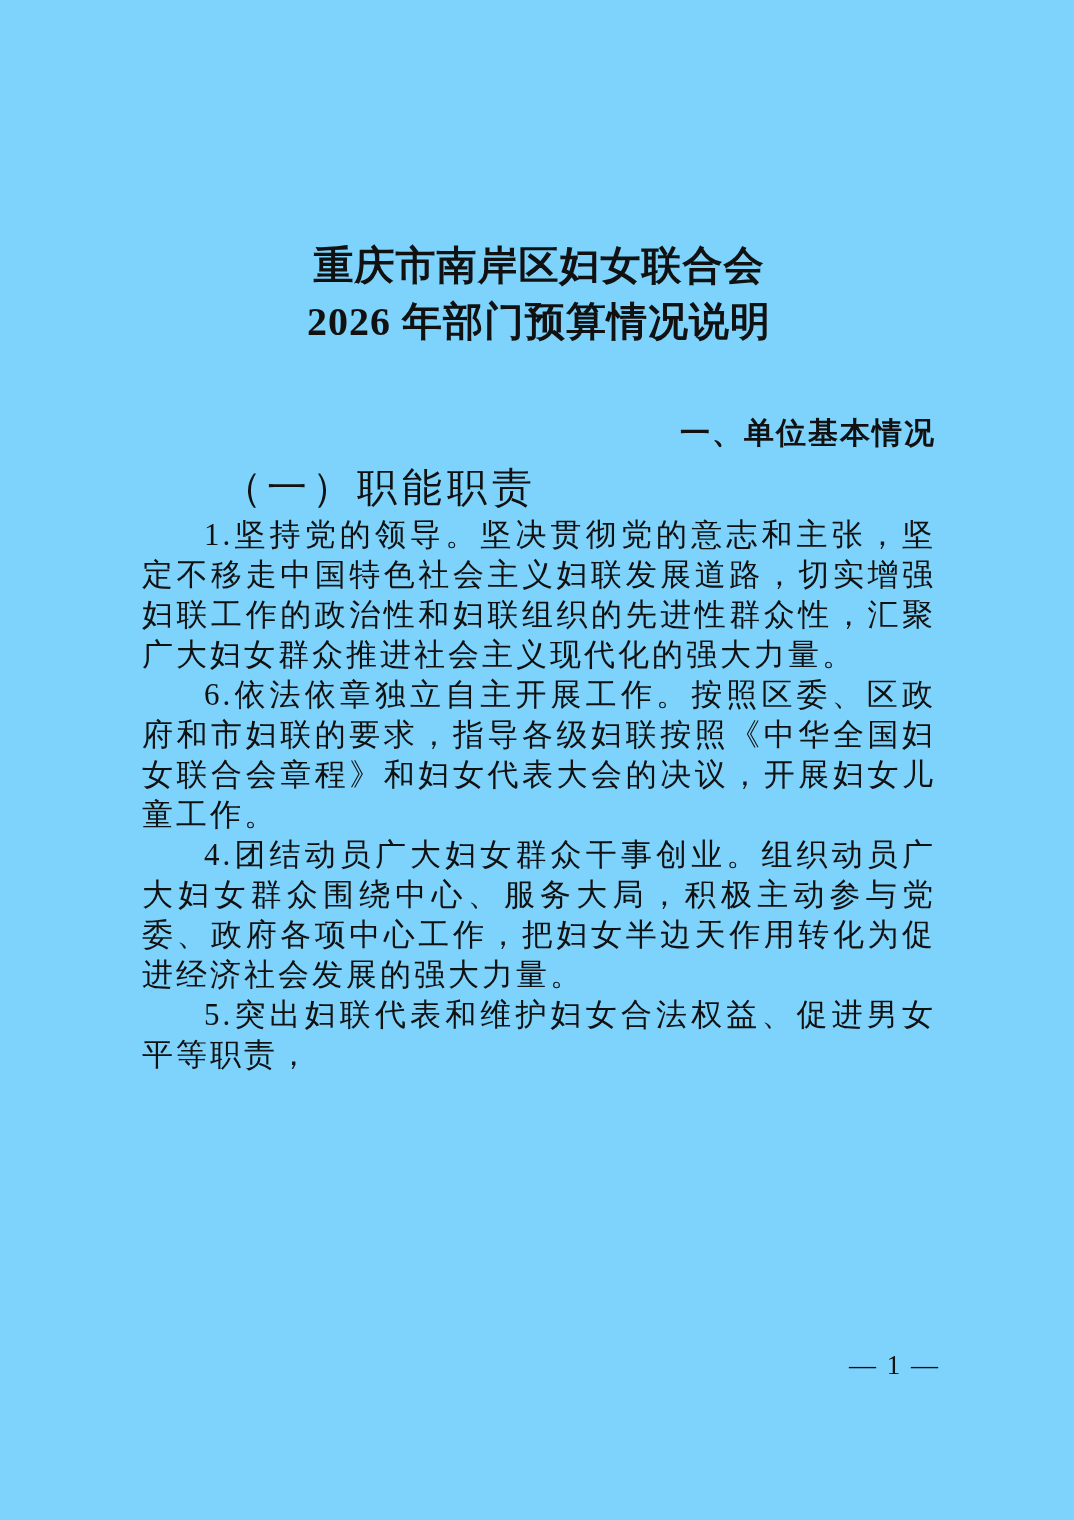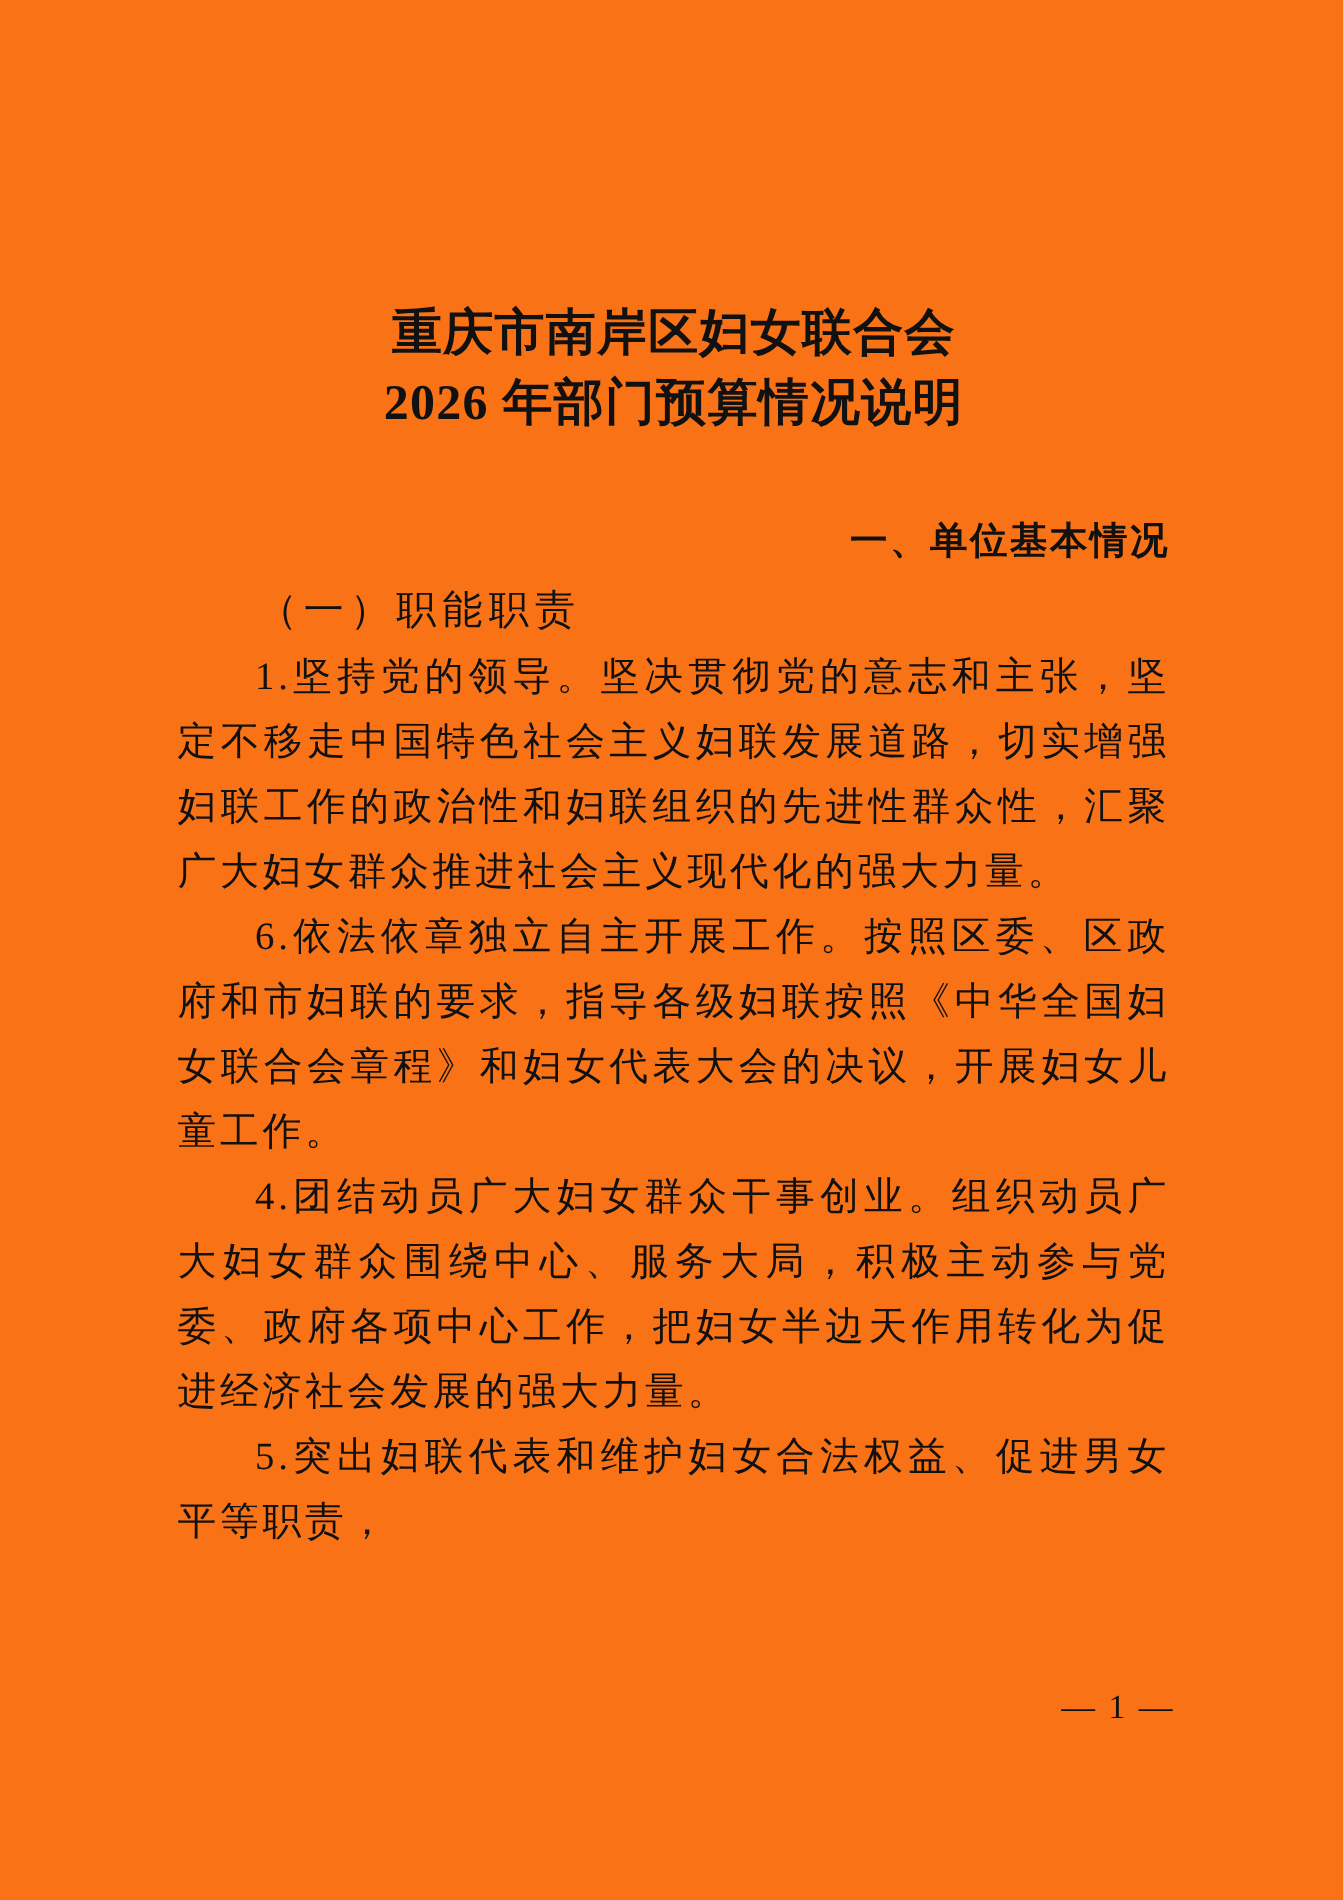--- a/index.html
+++ b/index.html
@@ -13,21 +13,21 @@
     position: relative;
     font-family: "Liberation Serif", serif;
     color: #111111;
     overflow: hidden;
   }
   .page {
     position: absolute;
     top: 0; left: 0;
     width: 1074px;
     height: 1520px;
-    background: #f97316;
+    background: #7dd3fc;
   }
   .content {
     padding: 238px 138px 0 142px;
   }
   .doc-title {
     text-align: center;
     font-weight: bold;
     font-size: 40px;
     line-height: 56px;
     letter-spacing: 1px;
@@ -38,29 +38,29 @@
     font-family: "Liberation Sans", sans-serif;
     font-weight: bold;
     font-size: 30px;
     line-height: 55px;
     text-indent: 2em;
     letter-spacing: 2px;
     text-align: right;
   }
   .subsection-heading {
     font-family: "Liberation Serif", serif;
-    font-size: 32px;
+    font-size: 40px;
     line-height: 55px;
     text-indent: 2em;
     letter-spacing: 5px;
   }
   .body-para {
     margin: 0;
     font-size: 31px;
-    line-height: 52px;
+    line-height: 40px;
     text-indent: 2em;
     text-align: justify;
     letter-spacing: 3px;
     font-family: "Liberation Serif", serif;
   }
   .footer {
     position: absolute;
     top: 1350px;
     right: 134px;
     font-size: 27px;

